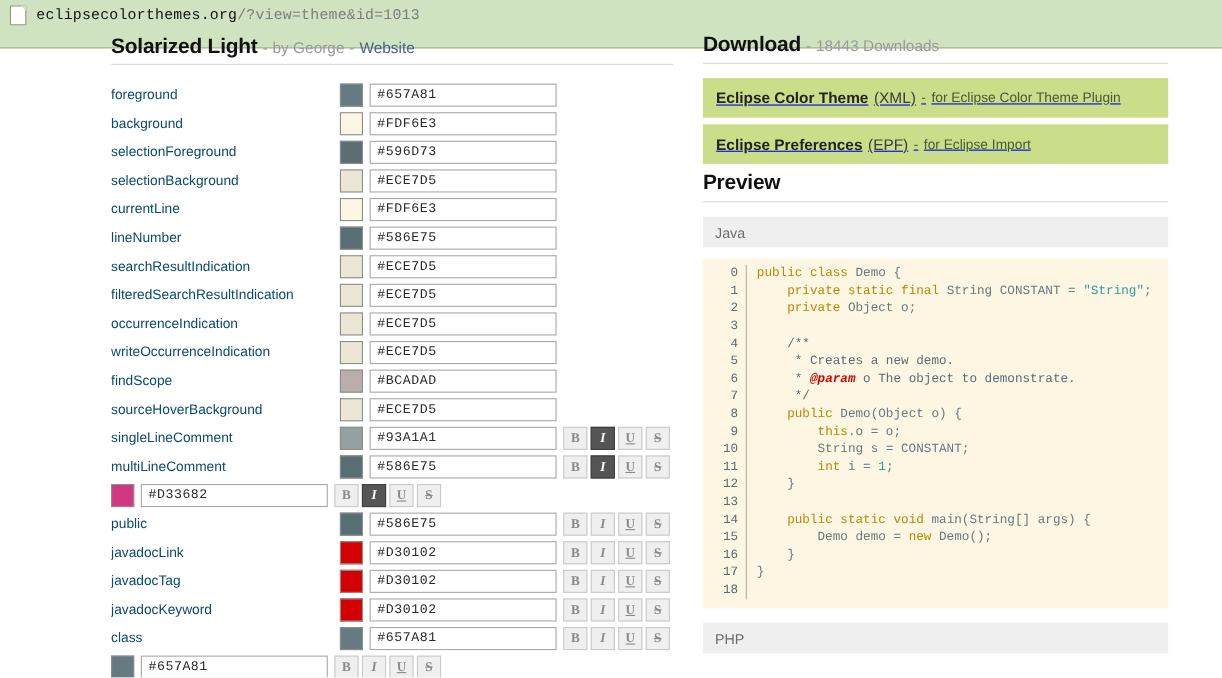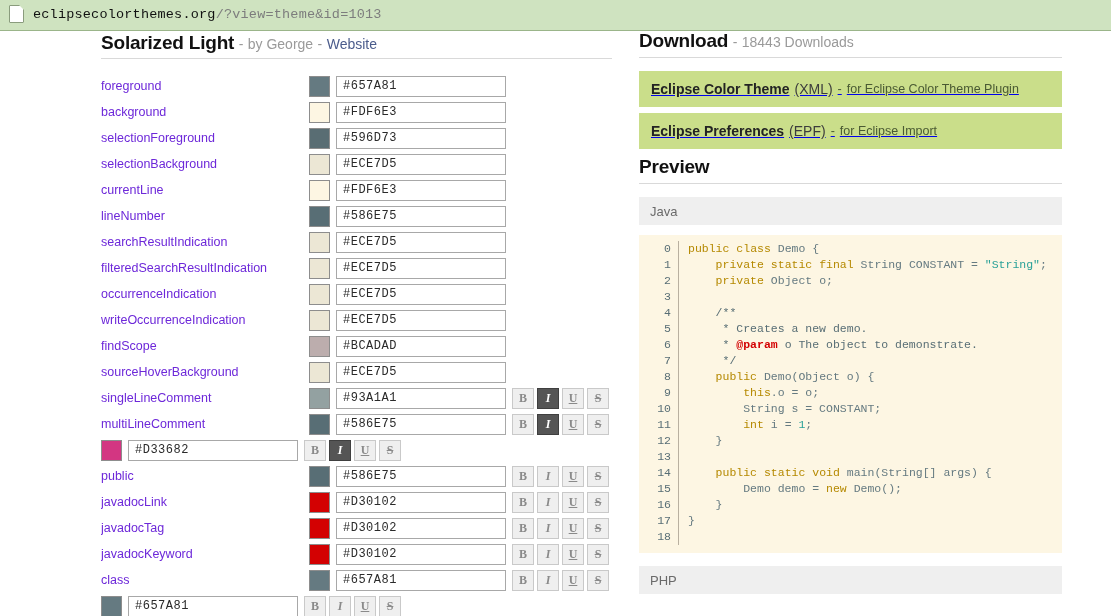--- a/index.html
+++ b/index.html
@@ -13,21 +13,21 @@
     width: 1111px;
     height: 616px;
     overflow: hidden;
     background: #ffffff;
   }
 
   
   #tabstrip {
     position: absolute;
     left: 0; top: 0;
-    width: 1111px; height: 31px;
+    width: 1111px; height: 44px;
     background: #cfe3c0;
     border-bottom: 1px solid #9bb58a;
     box-sizing: border-box;
   }
   #tab {
     position: absolute;
     left: 0; top: 0;
     height: 28px;
     width: 1111px;
     background: #cfe3c0;
@@ -102,21 +102,21 @@
     margin-top: 14px;
   }
   .crow {
     position: relative;
     height: 26px;
     display: flex;
     align-items: center;
   }
   .crow-label {
     font-size: 12.5px;
-    color: #6d28d9;
+    color: #0c4a6e;
     width: 295px;
     white-space: nowrap;
     overflow: hidden;
   }
   .swatch {
     width: 21px;
     height: 21px;
     border: 1px solid #8d8d8d;
     box-sizing: border-box;
     flex: 0 0 auto;
@@ -249,21 +249,21 @@
     padding-left: 9px;
     white-space: pre;
     color: #657A81;
     flex: 1 1 auto;
     overflow: hidden;
   }
   .k  { color: #B58900; }         
   .s  { color: #2AA198; }         
   .n  { color: #2AA198; }         
   .c  { color: #586E75; }         
-  .jt { color: #D30102; font-weight: bold; } 
+  .jt { color: #D30102; font-weight: bold; font-style: italic; } 
 </style>
 </head>
 <body>
 
 <div id="page">
 
   <div id="tabstrip">
     <div id="tab">
       <span class="page-icon"></span>
       <span id="tab-url"><span>eclipsecolorthemes.org</span><span class="q">/?view=theme&amp;id=1013</span></span>

